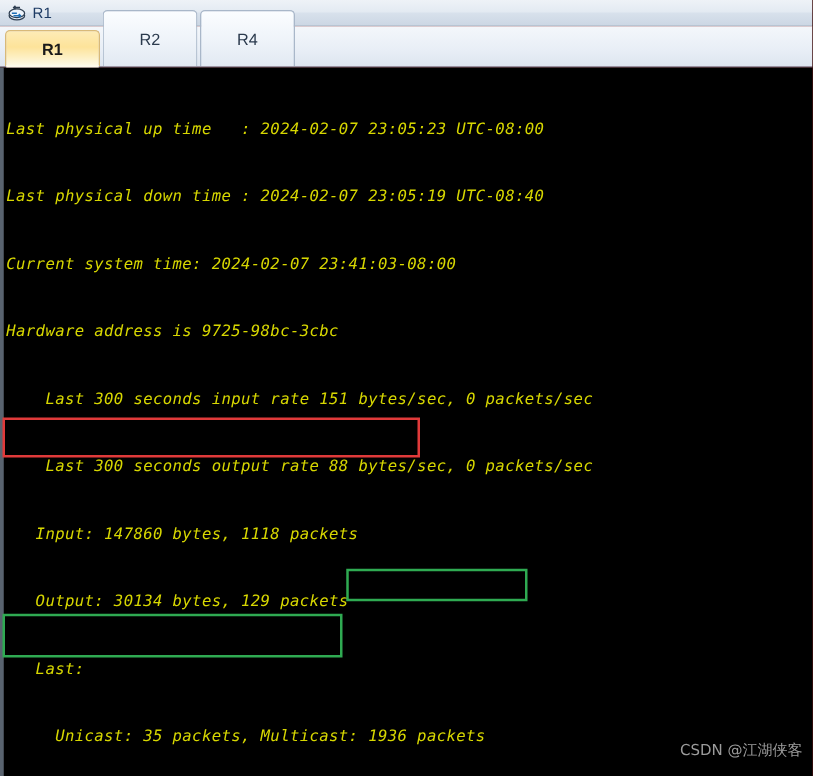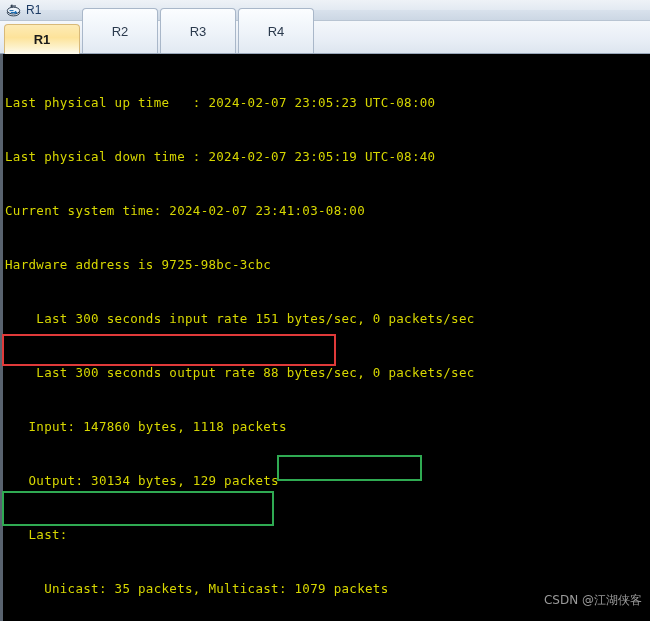--- a/index.html
+++ b/index.html
@@ -117,21 +117,21 @@
   .cli {
     font-family: "DejaVu Sans Mono", "Liberation Mono", monospace;
     font-size: 12.5px;
     line-height: 18px;
     color: #d7d700;
     white-space: pre;
     letter-spacing: 0.30px;
     margin: 0;
     padding: 0;
   }
-  .cli .ln { display: block; height: 18px; }
+  .cli .ln { display: block; height: 18px; font-style: italic; }
 
   
   .anno {
     position: absolute;
     box-sizing: border-box;
     pointer-events: none;
   }
   .anno.red   { border: 2px solid #e03a3a; }
   .anno.green { border: 2px solid #2faa52; }
 
@@ -167,40 +167,37 @@
   </div>
 
   <div class="tabstrip">
     <div class="tab active">
       <span>R1</span>
     </div>
     <div class="tab">
       <span>R2</span>
     </div>
     <div class="tab">
-      <span>R3</span>
-    </div>
-    <div class="tab">
       <span>R4</span>
     </div>
   </div>
 
   <div class="terminal">
     <div class="term-inner">
       <div class="cli">
         <span class="ln">Last physical up time   : 2024-02-07 23:05:23 UTC-08:00</span>
         <span class="ln">Last physical down time : 2024-02-07 23:05:19 UTC-08:40</span>
         <span class="ln">Current system time: 2024-02-07 23:41:03-08:00</span>
         <span class="ln">Hardware address is 9725-98bc-3cbc</span>
         <span class="ln">    Last 300 seconds input rate 151 bytes/sec, 0 packets/sec</span>
         <span class="ln">    Last 300 seconds output rate 88 bytes/sec, 0 packets/sec</span>
         <span class="ln">   Input: 147860 bytes, 1118 packets</span>
         <span class="ln">   Output: 30134 bytes, 129 packets</span>
         <span class="ln">   Last:</span>
-        <span class="ln">     Unicast: 35 packets, Multicast: 1079 packets</span>
+        <span class="ln">     Unicast: 35 packets, Multicast: 1936 packets</span>
         
         
         
         
         
         
         
         
         
         

